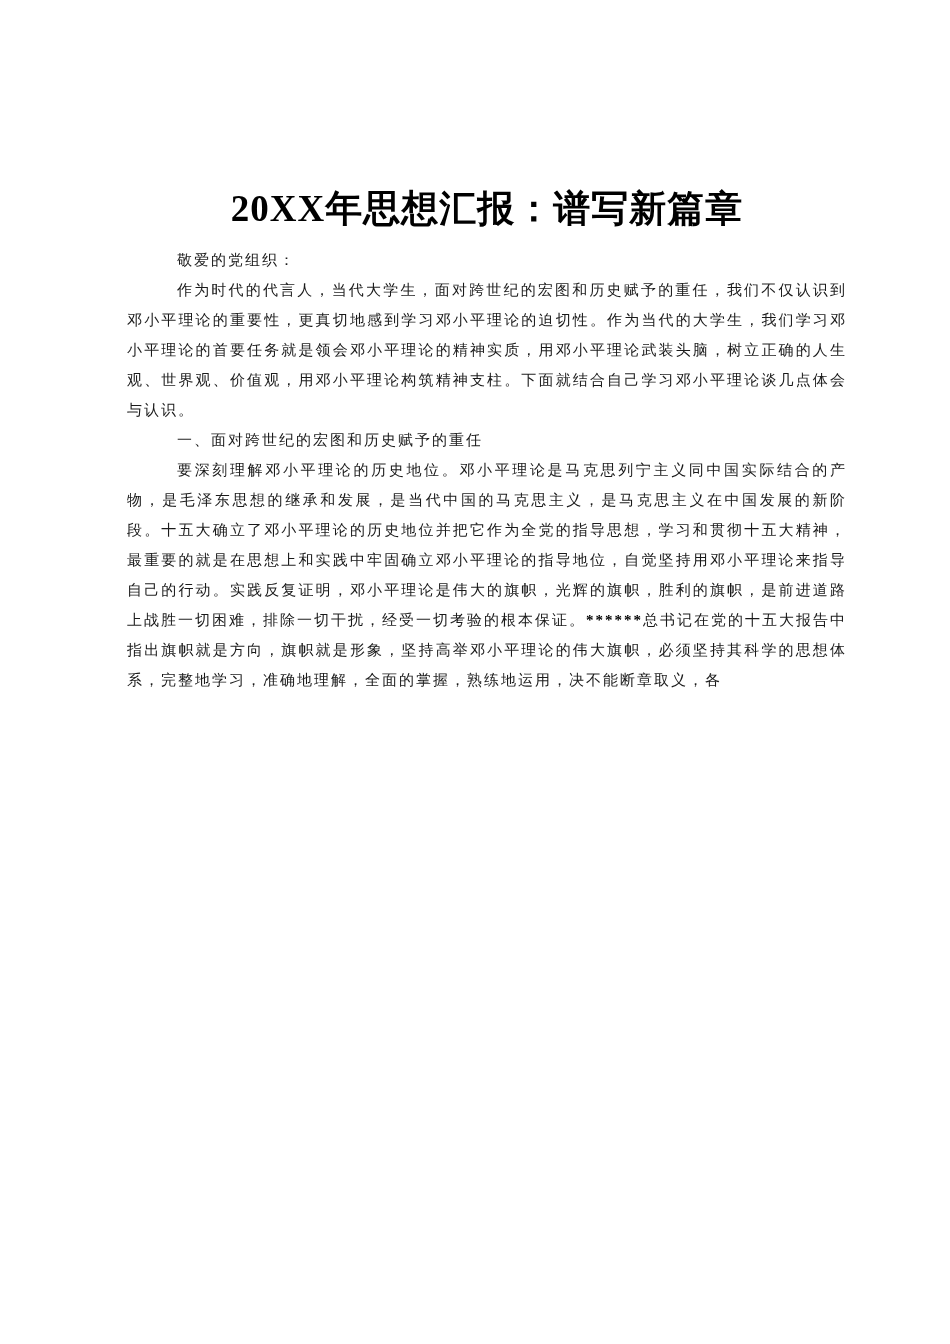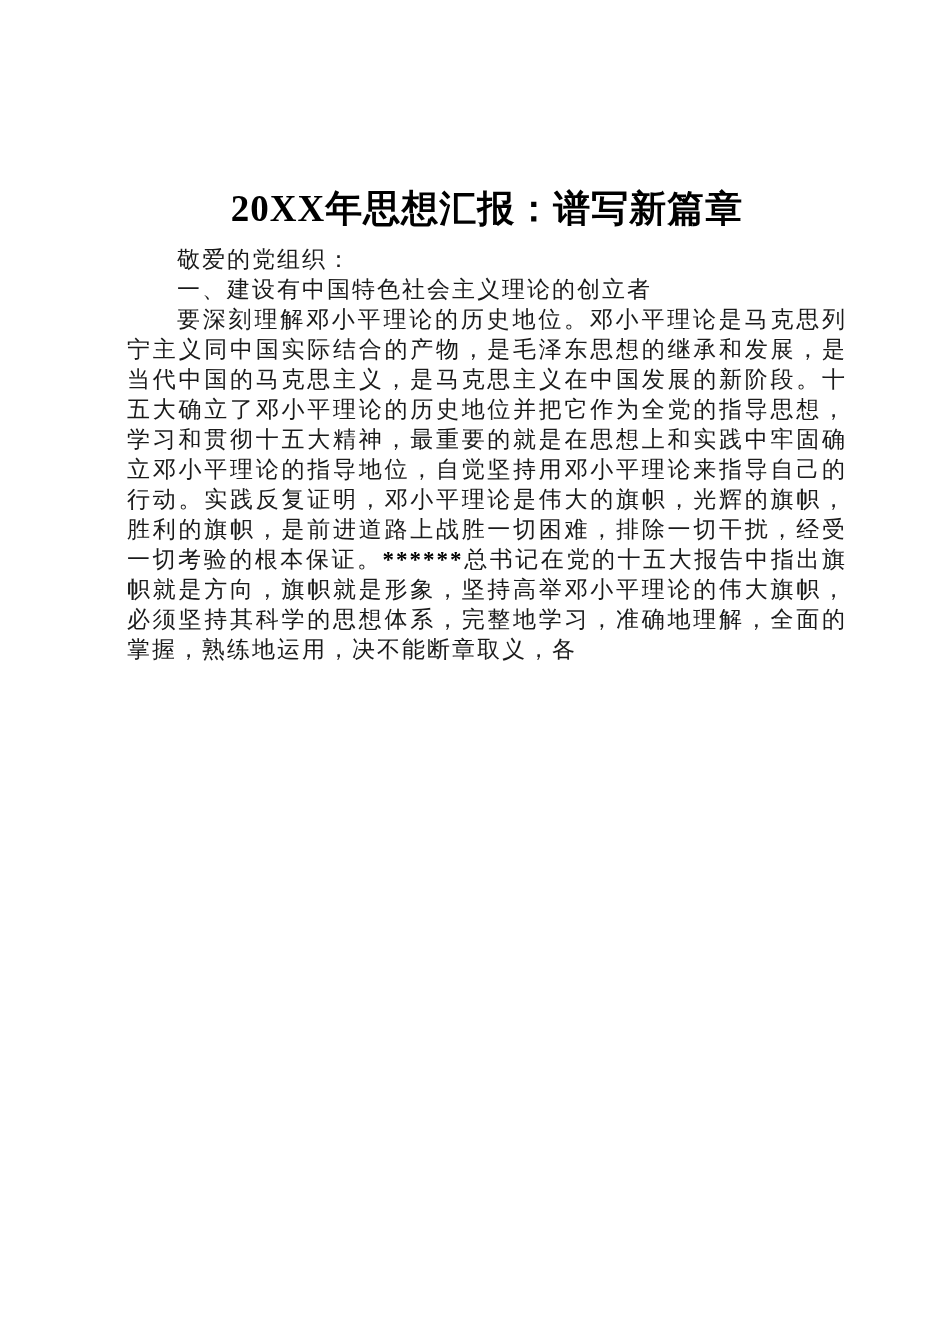--- a/index.html
+++ b/index.html
@@ -27,21 +27,21 @@
     font-size: 37px;
     line-height: 45px;
     font-weight: bold;
     text-align: center;
     color: #000000;
     letter-spacing: 1px;
     white-space: nowrap;
   }
   .doc-body p {
     margin: 0;
-    font-size: 23px;
+    font-size: 15px;
     line-height: 30px;
     letter-spacing: 2px;
     color: #1a1a1a;
     text-align: justify;
     text-justify: inter-ideograph;
     text-indent: 50px;
     word-break: break-all;
   }
   .doc-body p b {
     font-weight: bold;
@@ -60,18 +60,19 @@
   }
 </style>
 </head>
 <body>
 
 <div class="page">
   <div class="content">
     <h1 class="doc-title">20XX年思想汇报：谱写新篇章</h1>
     <div class="doc-body">
       <p>敬爱的党组织：</p>
-      <p>一、建设有中国特色社会主义理论的创立者</p>
+      <p>作为时代的代言人，当代大学生，面对跨世纪的宏图和历史赋予的重任，我们不仅认识到邓小平理论的重要性，更真切地感到学习邓小平理论的迫切性。作为当代的大学生，我们学习邓小平理论的首要任务就是领会邓小平理论的精神实质，用邓小平理论武装头脑，树立正确的人生观、世界观、价值观，用邓小平理论构筑精神支柱。下面就结合自己学习邓小平理论谈几点体会与认识。</p>
+      <p>一、面对跨世纪的宏图和历史赋予的重任</p>
       <p>要深刻理解邓小平理论的历史地位。邓小平理论是马克思列宁主义同中国实际结合的产物，是毛泽东思想的继承和发展，是当代中国的马克思主义，是马克思主义在中国发展的新阶段。十五大确立了邓小平理论的历史地位并把它作为全党的指导思想，学习和贯彻十五大精神，最重要的就是在思想上和实践中牢固确立邓小平理论的指导地位，自觉坚持用邓小平理论来指导自己的行动。实践反复证明，邓小平理论是伟大的旗帜，光辉的旗帜，胜利的旗帜，是前进道路上战胜一切困难，排除一切干扰，经受一切考验的根本保证。<b>******</b>总书记在党的十五大报告中指出旗帜就是方向，旗帜就是形象，坚持高举邓小平理论的伟大旗帜，必须坚持其科学的思想体系，完整地学习，准确地理解，全面的掌握，熟练地运用，决不能断章取义，各</p>
     </div>
   </div>
   <div class="doc-footer">第1页 共2页</div>
 </div>
 
 </body></html>

